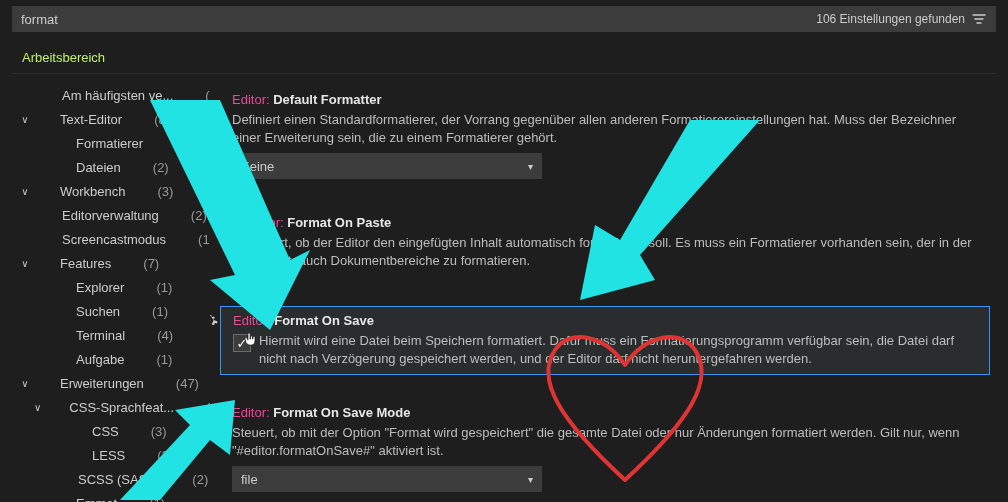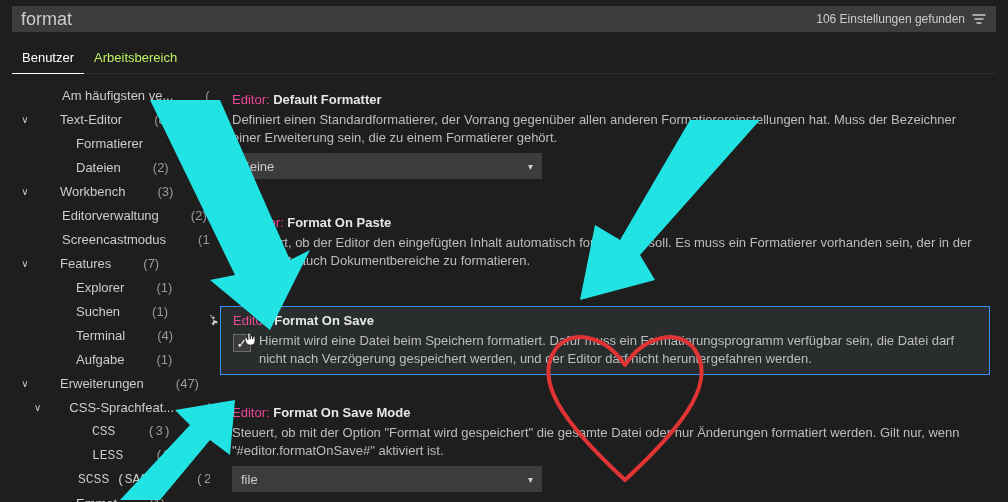--- a/index.html
+++ b/index.html
@@ -20,21 +20,21 @@
     border: 1px solid #3c3c3c;
     margin: 6px 12px 0 12px;
     height: 26px;
     padding: 0 8px;
   }
   .searchbar input {
     flex: 1;
     background: transparent;
     border: none;
     color: #cccccc;
-    font-size: 18px;
+    font-size: 13px;
     outline: none;
   }
   .searchbar .count {
     color: #cccccc;
     font-size: 12px;
     margin-right: 6px;
   }
   .searchbar .filter-icon svg { display:block; }
   .tabs {
     display: flex;
@@ -77,21 +77,21 @@
     width: 14px;
     display: inline-block;
     text-align: center;
     color: #c5c5c5;
     font-size: 10px;
   }
   .tree-row .lbl { flex: 0 0 auto; }
   .tree-row .cnt { color: #9a9a9a; margin-left: 4px; }
   .ind0 { padding-left: 2px; }
   .ind1 { padding-left: 18px; }
-  .ind2 { padding-left: 34px; font-family: Liberation Mono, monospace; }
+  .ind2 { padding-left: 34px; }
 
   .main {
     flex: 1;
     padding: 12px 18px 0 10px;
     overflow: hidden;
     position: relative;
   }
   .setting {
     margin-bottom: 24px;
     padding: 6px 12px;
@@ -172,21 +172,20 @@
   <input value="format" style="">
   <span class="count">106 Einstellungen gefunden</span>
   <span class="filter-icon">
     <svg width="16" height="16" viewBox="0 0 16 16" fill="none">
         <path d="M2 4h12M4 8h8M6 12h4" stroke="#ccc" stroke-width="1.4" stroke-linecap="round"></path>
       </svg>
   </span>
 </div>
 
 <div class="tabs">
-  <div class="tab active">Benutzer</div>
   <div class="tab">Arbeitsbereich</div>
 </div>
 
 <div class="content">
   <div class="sidebar" id="toc">
       <div class="tree-row ind1">
         <span class="chev"></span>
         <span class="lbl">Am häufigsten ve...</span>
         <span class="cnt">(3)</span>
       </div>

